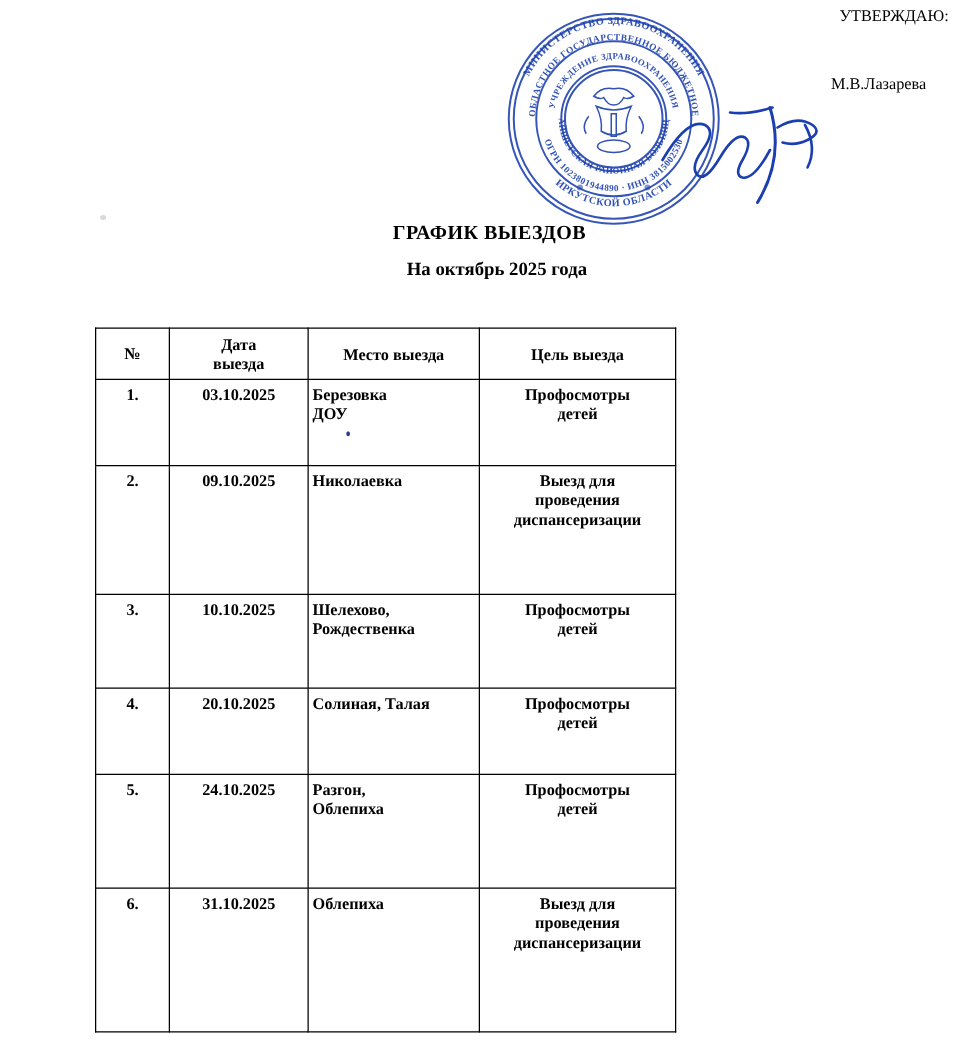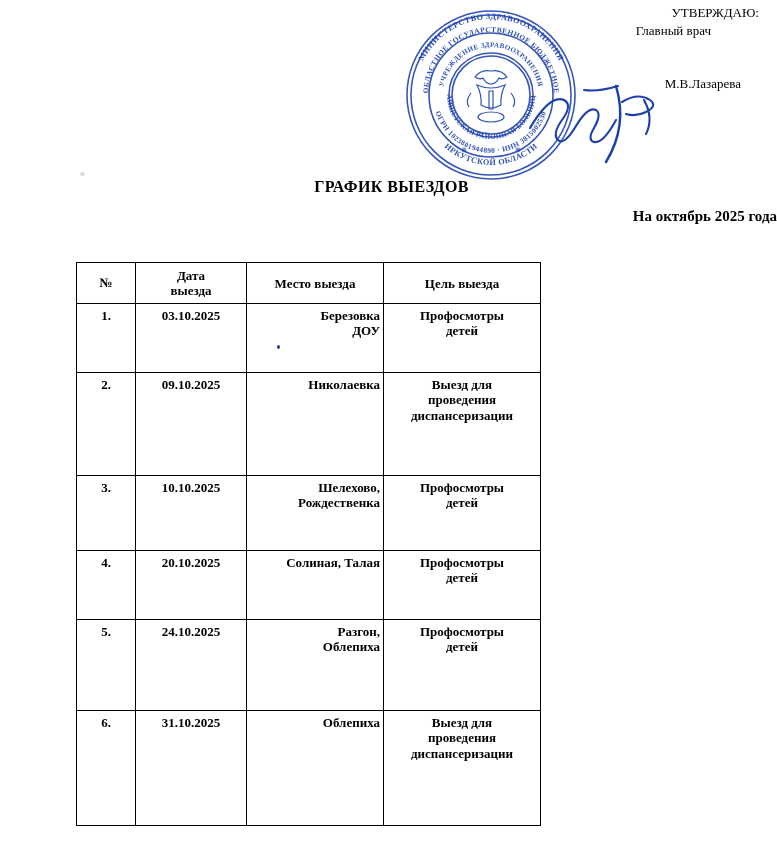--- a/index.html
+++ b/index.html
@@ -24,21 +24,21 @@
     width: 330px;
     text-align: right;
     font-size: 13px;
     line-height: 1.05;
   }
   .approval .ln {
     display: block;
     margin-bottom: 17px;
     white-space: nowrap;
   }
-  .approval .ln.l1 { margin-bottom: 4px; }
+  .approval .ln.l1 { margin-bottom: 26px; }
   .approval .ln.l2 { padding-right: 48px; }
   .approval .ln.l3 { padding-right: 2px; }
   .approval .ln.l4 { padding-right: 18px; margin-top: 40px; }
 
   
   .stamp-wrap {
     position: absolute;
     left: 398px;
     top: 2px;
     width: 186px;
@@ -64,21 +64,21 @@
     font-size: 16px;
     font-weight: bold;
     letter-spacing: 0.4px;
     padding-left: 6px;
   }
   .doc-subtitle {
     position: absolute;
     left: 0;
     right: 0;
     top: 208px;
-    text-align: right;
+    text-align: center;
     font-size: 15px;
     font-weight: bold;
     padding-left: 18px;
   }
 
   
   .schedule-wrap {
     position: absolute;
     left: 76px;
     top: 262px;
@@ -97,21 +97,21 @@
     vertical-align: top;
     padding: 4px 3px 2px 3px;
   }
   table.schedule thead th {
     text-align: center;
     height: 32px;
     vertical-align: middle;
   }
   th.col-num, td.col-num { width: 52px; text-align: center; }
   th.col-date, td.col-date { width: 104px; text-align: center; }
-  th.col-place, td.col-place { width: 130px; text-align: right; }
+  th.col-place, td.col-place { width: 130px; text-align: left; }
   th.col-goal, td.col-goal { width: 150px; text-align: center; }
 
   thead th.col-num {
     vertical-align: bottom;
     padding-bottom: 4px;
   }
   .hdr-two-line { line-height: 1.12; }
 
   td.col-num, td.col-date, td.col-place, td.col-goal {
     padding-top: 6px;
@@ -132,21 +132,20 @@
     border-radius: 50%;
   }
   .speck.s1 { left: 80px; top: 172px; width: 5px; height: 4px; }
   .speck.s2 { left: 277px; top: 345px; width: 3px; height: 4px; background:#2a3d8f; }
 </style>
 </head>
 <body>
 
 <div class="approval">
   <span class="ln l1">УТВЕРЖДАЮ:</span>
-  <span class="ln l2">Главный  врач</span>
   <span class="ln l4">М.В.Лазарева</span>
 </div>
 
 <div class="stamp-wrap">
   <svg width="186" height="186" viewBox="0 0 186 186" aria-hidden="true">
     <defs>
       <path id="arcOuterTop" d="M 17,93 A 76,76 0 0 1 169,93"></path>
       <path id="arcOuterBottom" d="M 23,93 A 70,70 0 0 0 163,93"></path>
       <path id="arcMidTop" d="M 30,93 A 63,63 0 0 1 156,93"></path>
       <path id="arcMidBottom" d="M 35,93 A 58,58 0 0 0 151,93"></path>

